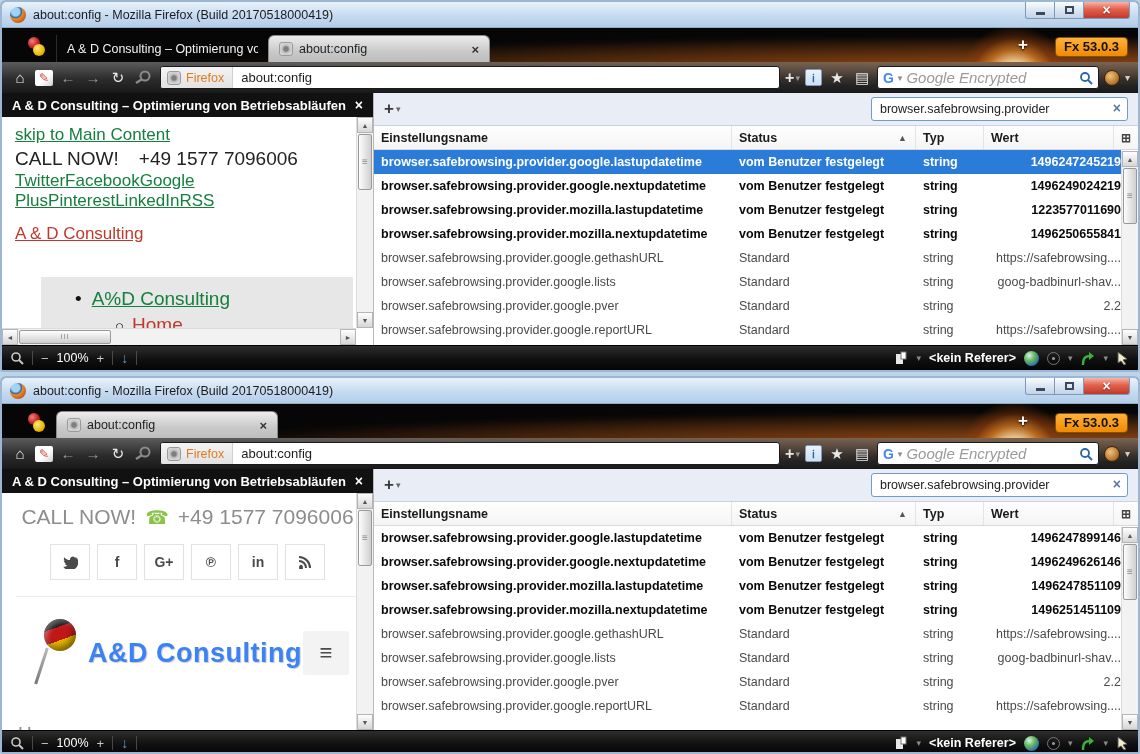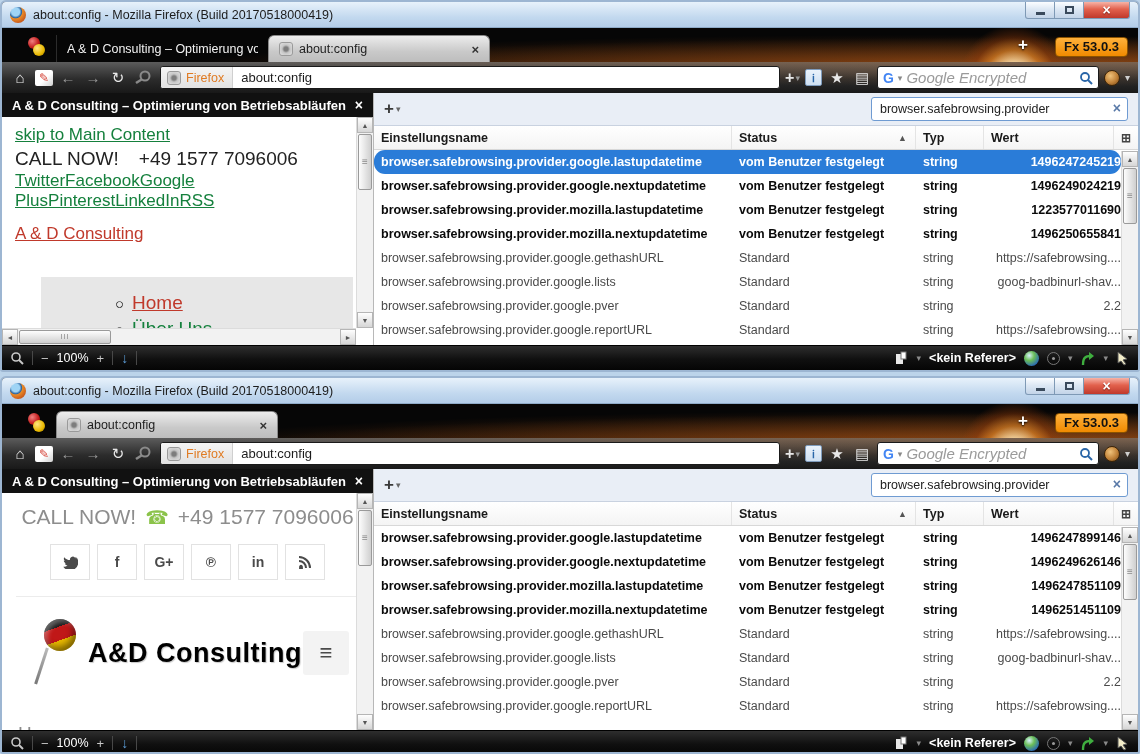--- a/index.html
+++ b/index.html
@@ -128,21 +128,21 @@
   .socbtn { width:40px; height:36px; border:1px solid #e2e2e2; background:#fff; display:flex;
     align-items:center; justify-content:center; color:#4a4a4a; font-size:14px; font-weight:bold; }
   .sb-div { border:none; border-top:1px solid #ececec; margin:16px 0 0; }
   .logorow { display:flex; align-items:center; padding:20px 10px 0 16px; }
   .pin { position:relative; width:52px; height:72px; }
   .pin .ball { position:absolute; left:12px; top:2px; width:32px; height:32px; border-radius:50%;
     background:linear-gradient(160deg,#1a1a1a 30%,#c01818 30% 62%,#e8b800 62%);
     box-shadow:inset -3px -4px 6px rgba(0,0,0,.45), inset 3px 3px 5px rgba(255,255,255,.35); }
   .pin .stem { position:absolute; left:8px; top:30px; width:3px; height:38px; background:linear-gradient(#bbb,#777);
     transform:rotate(18deg); }
-  .logotext { font-size:27px; font-weight:bold; color:#000000; letter-spacing:.5px; margin-left:4px;
+  .logotext { font-size:27px; font-weight:bold; color:#3b82f6; letter-spacing:.5px; margin-left:4px;
     text-shadow:1px 1px 1px #c8c8c8; flex:1; }
   .hamburger { width:46px; height:44px; background:#f3f3f3; border-radius:3px; color:#4a4a4a;
     font-size:22px; display:flex; align-items:center; justify-content:center; }
   .homelink { font-size:19px; color:#8a8a8a; margin:34px 0 0 2px; }
 
   
   .sbar { background:#f2f2f2; position:absolute; z-index:4; }
   .sbar .arr { background:linear-gradient(#fefefe,#d6d6d6); border:1px solid #b5b5b5; color:#555;
     font-size:7px; display:flex; align-items:center; justify-content:center; }
   .vscroll { width:17px; top:0; right:0; bottom:0; border-left:1px solid #dcdcdc;
@@ -181,21 +181,21 @@
     border-bottom:1px solid #d8d8d8; font-weight:bold; font-size:12.5px; color:#1a1a1a; }
   .thead .cell { border-right:1px solid #e4e4e4; height:100%; display:flex; align-items:center; }
   .c-name { width:358px; padding-left:7px; }
   .c-status { width:184px; padding-left:7px; }
   .c-status .sort { margin-left:auto; margin-right:8px; font-size:9px; color:#555; }
   .c-typ { width:68px; padding-left:7px; }
   .c-wert { flex:1; padding-left:7px; min-width:0;text-align:right; }
   .colpick { width:24px; text-align:center; color:#444; font-size:12px; }
 
   .tbody { flex:1; overflow:hidden; margin-right:17px; }
-  .cfg-row { height:24px; display:flex; align-items:center; font-size:12.5px; color:#4a4a4a;border-radius:11px; }
+  .cfg-row { height:24px; display:flex; align-items:center; font-size:12.5px; color:#4a4a4a; }
   .cfg-row .cell { overflow:hidden; white-space:nowrap; text-overflow:clip; }
   .cfg-row.user { font-weight:bold; color:#0a0a0a; }
   .cfg-row.selected { font-weight:bold; color:#fff; background:#2a7cd8; }
   .tablescroll { top:58px; }
 
   
   .statusbar { height:25px; background:linear-gradient(#2e2e2e,#101010 55%,#050505);
     border-top:1px solid #000; display:flex; align-items:center; padding:0 8px; gap:8px;
     color:#e8e8e8; font-size:12.5px; }
   .ssep { width:1px; height:14px; background:#484848; }
@@ -294,20 +294,21 @@
         </div>
         <div class="sb-body">
           <div class="sb-top">
             <a class="lnk blue skip">skip to Main Content</a>
             <div class="callrow">
               <span>CALL NOW!</span><span class="ph">+49 1577 7096006</span>
             </div>
             <a class="lnk blue social">TwitterFacebookGoogle PlusPinterestLinkedInRSS</a><br>
             <a class="lnk red brand">A &amp; D Consulting</a>
             <div class="menu">
+              <div class="m1"><span class="disc">•</span><a class="lnk blue">A%D Consulting</a></div>
               <div class="m2"><span class="circ">○</span><a class="lnk red">Home</a></div>
               <div class="m2"><span class="circ">○</span><a class="lnk blue">Über Uns</a></div>
 
             </div>
           </div>
           <div class="sbar vscroll sb-top-v">
             <span class="arr">▲</span>
               <span class="thumb"></span>
               <span class="track"></span>
               <span class="arr">▼</span>

